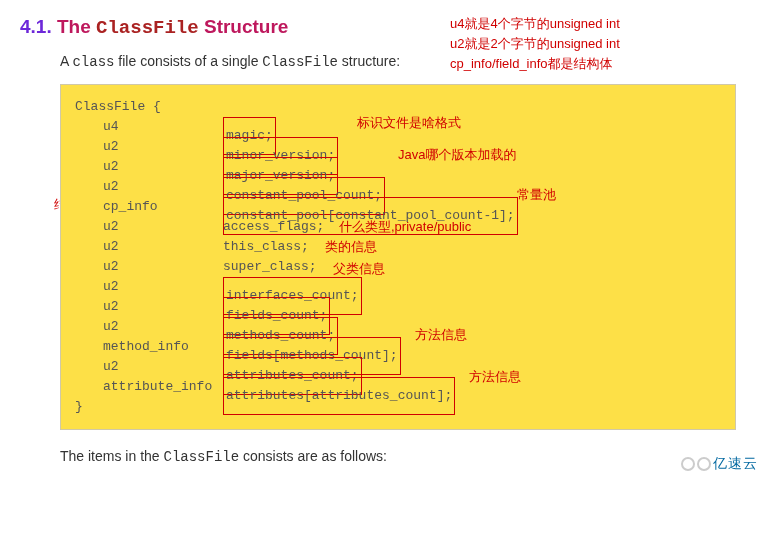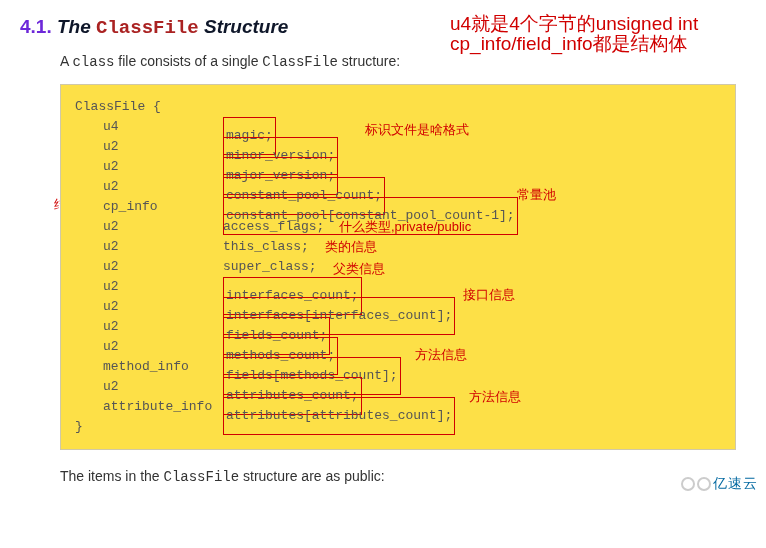--- a/index.html
+++ b/index.html
@@ -13,27 +13,27 @@
     box-sizing: border-box;
     position: relative;
   }
   .heading {
     font-size: 19px;
     font-weight: bold;
     margin-bottom: 14px;
   }
   .heading .num { color: #6d28d9; }
   .heading .mono { font-family: "Courier New", monospace; color: #aa2222; }
-  .heading .plain { color: #0f172a; font-style: italic; }
+  .heading .plain { color: #be185d; }
   .top-annos {
     position: absolute;
     left: 450px;
     top: 14px;
     color: #d00000;
-    font-size: 19px;
+    font-size: 13px;
     line-height: 20px;
   }
   .intro { margin: 10px 0 14px 0; }
   .intro .mono { font-family: "Courier New", monospace; }
   .codebox {
     background: #fde047;
     border: 1px solid #d0c8a8;
     padding: 12px 14px;
     margin-left: 40px;
     margin-right: 10px;
@@ -85,52 +85,52 @@
 
 <div class="heading">
   <span class="num">4.1.</span>
   <span class="plain">The</span>
   <span class="mono">ClassFile</span>
   <span class="plain">Structure</span>
 </div>
 
 <div class="top-annos">
   <div>u4就是4个字节的unsigned int</div>
+  <div>u2就是2个字节的unsigned int</div>
   <div>cp_info/field_info都是结构体</div>
 </div>
 
 <div class="intro" style="margin-left:40px;">
   <span>A </span><span class="mono">class</span><span> file consists of a single </span><span class="mono">ClassFile</span><span> structure:</span>
 </div>
 
 <div id="left-anno-slot" class="left-anno" style="top: 196px;">结构体</div>
 
 <div class="codebox">
   <div class="row">ClassFile {</div>
   <div id="rows">
-      <div class="row"><span class="ind"></span><span class="type">u4</span><span class="field boxed">magic;</span><span class="anno" style="left: 290px; top: -4px; margin-top: 7px;">标识文件是啥格式</span></div>
+      <div class="row"><span class="ind"></span><span class="type">u4</span><span class="field boxed">magic;</span><span class="anno" style="left: 282px; top: -4px;">标识文件是啥格式</span></div>
       <div class="row"><span class="ind"></span><span class="type">u2</span><span class="field boxed">minor_version;</span></div>
-      <div class="row"><span class="ind"></span><span class="type">u2</span><span class="field boxed">major_version;</span></div>
+      <div class="row"><span class="ind"></span><span class="type">u2</span><span class="field boxed">major_version;</span><span class="anno" style="left: 323px; top: -12px;">Java哪个版本加载的</span></div>
       <div class="row"><span class="ind"></span><span class="type">u2</span><span class="field boxed">constant_pool_count;</span></div>
       <div class="row"><span class="ind"></span><span class="type">cp_info</span><span class="field boxed">constant_pool[constant_pool_count-1];</span><span class="anno" style="left: 442px; top: -12px;">常量池</span></div>
       <div class="row"><span class="ind"></span><span class="type">u2</span><span class="field">access_flags;</span><span class="anno" style="left: 264px; top: 0px;">什么类型,private/public</span></div>
       <div class="row"><span class="ind"></span><span class="type">u2</span><span class="field">this_class;</span><span class="anno" style="left: 250px; top: 0px;">类的信息</span></div>
       <div class="row"><span class="ind"></span><span class="type">u2</span><span class="field">super_class;</span><span class="anno" style="left: 258px; top: 2px;">父类信息</span></div>
       <div class="row"><span class="ind"></span><span class="type">u2</span><span class="field boxed">interfaces_count;</span></div>
-      <div class="row"><span class="ind"></span><span class="type">u2</span><span class="field boxed">interfaces[interfaces_count];</span><span class="anno" style="left: 388px; top: -12px;">接口信息</span></div>
       <div class="row"><span class="ind"></span><span class="type">u2</span><span class="field boxed">fields_count;</span></div>
       <div class="row"><span class="ind"></span><span class="type">u2</span><span class="field boxed">methods_count;</span></div>
       <div class="row"><span class="ind"></span><span class="type">method_info</span><span class="field boxed">fields[methods_count];</span><span class="anno" style="left: 340px; top: -12px;">方法信息</span></div>
       <div class="row"><span class="ind"></span><span class="type">u2</span><span class="field boxed">attributes_count;</span></div>
       <div class="row"><span class="ind"></span><span class="type">attribute_info</span><span class="field boxed">attributes[attributes_count];</span><span class="anno" style="left: 394px; top: -10px;">方法信息</span></div>
     </div>
   <div class="row">}</div>
 </div>
 
 <div class="footer">
-  <span>The items in the </span><span class="mono">ClassFile</span><span> structure are as public:</span>
+  <span>The items in the </span><span class="mono">ClassFile</span><span> consists are as follows:</span>
 </div>
 
 <div class="watermark">
   <span class="circ"></span>
   <span class="circ"></span>
   <span>亿速云</span>
 </div>
 
 </body></html>

